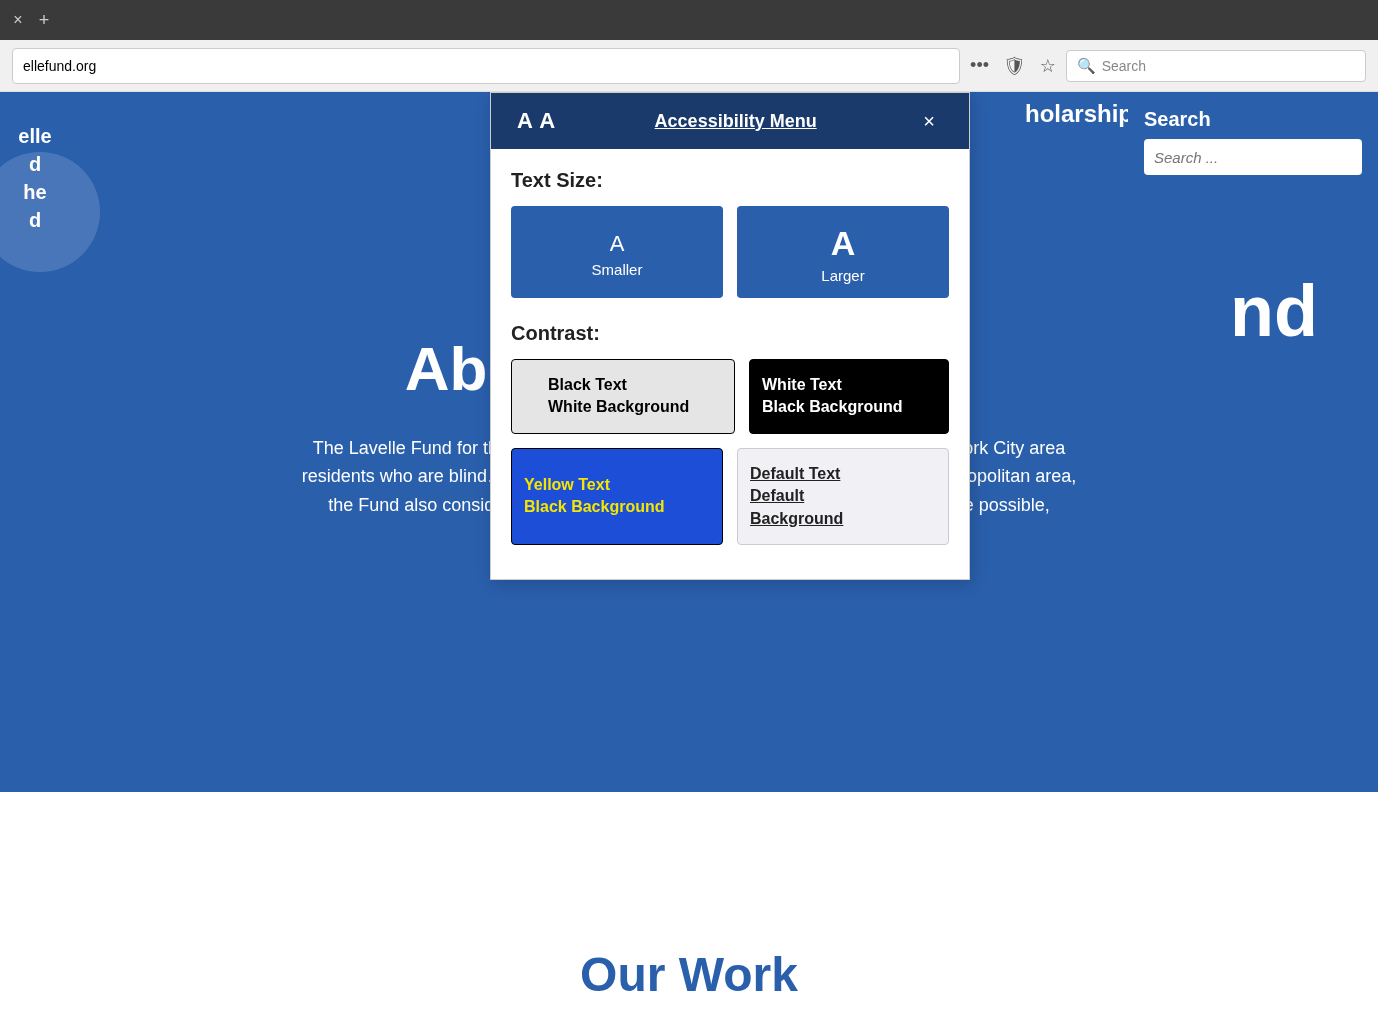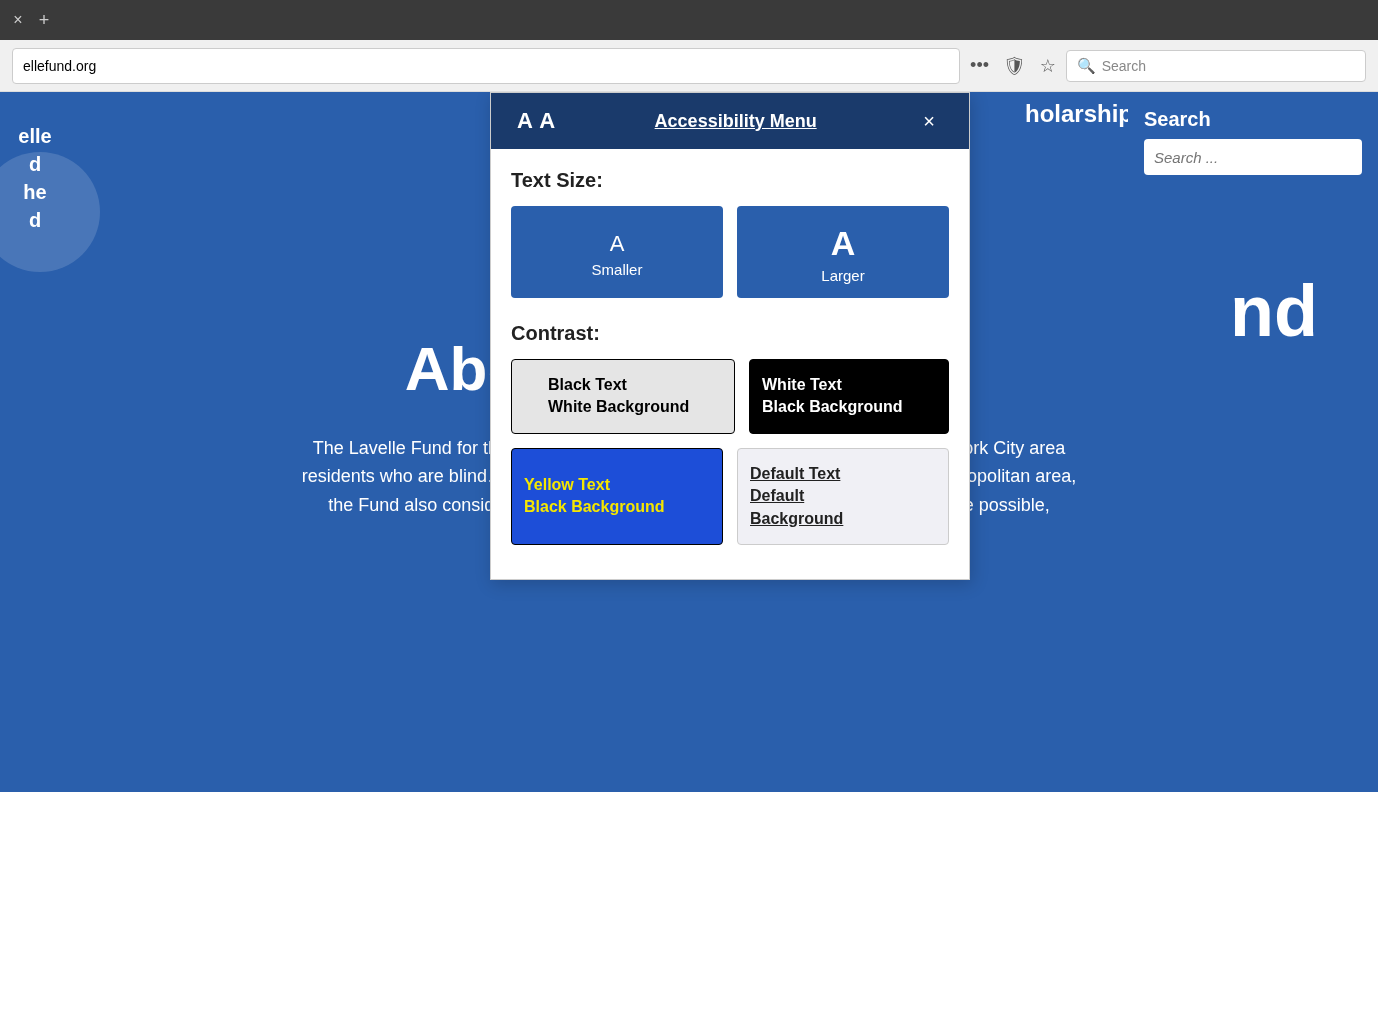--- a/index.html
+++ b/index.html
@@ -358,20 +358,23 @@
     <h1 class="hero-title">
       <span>About the Lavelle</span>
       <span style="display:inline;"> &nbsp;&nbsp;</span>
       <span style="position:absolute; right: 60px; top: 180px; font-size:72px; color:#fff; font-weight:bold;">nd</span>
     </h1>
     <p class="hero-text">
       The Lavelle Fund for the Blind is a c… dedicated primarily to supporting progr… York City area residents who are blind… and productive lives. While priority greater New York metropolitan area, the Fund also considers grant requests geared to preventing, treating and, where possible, reversing blindness and vision loss globally.
     </p>
   </div>
 
+  <div class="our-work-section">
+    <h2 class="our-work-title">Our Work</h2>
+  </div>
 
   <div class="search-panel-partial">
     <div style="font-size:20px;font-weight:bold;">Search</div>
     <input class="search-input-partial" type="text" placeholder="Search ..." style="">
   </div>
 
   <div class="accessibility-panel">
 
     <div class="panel-header">
       <span class="panel-header-aa">A A</span>

